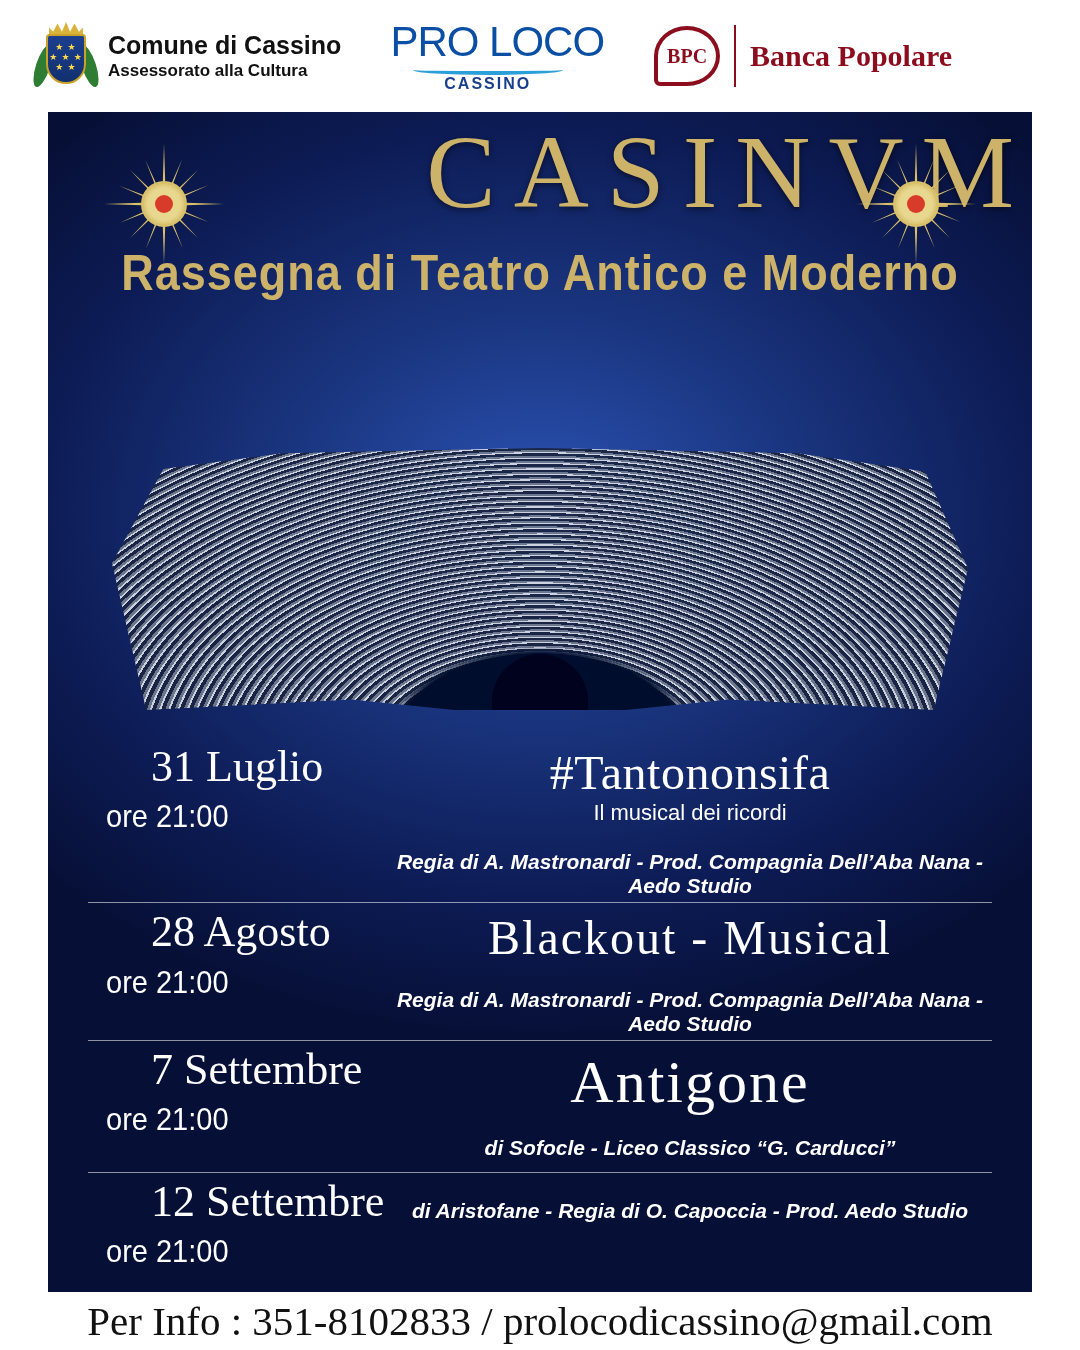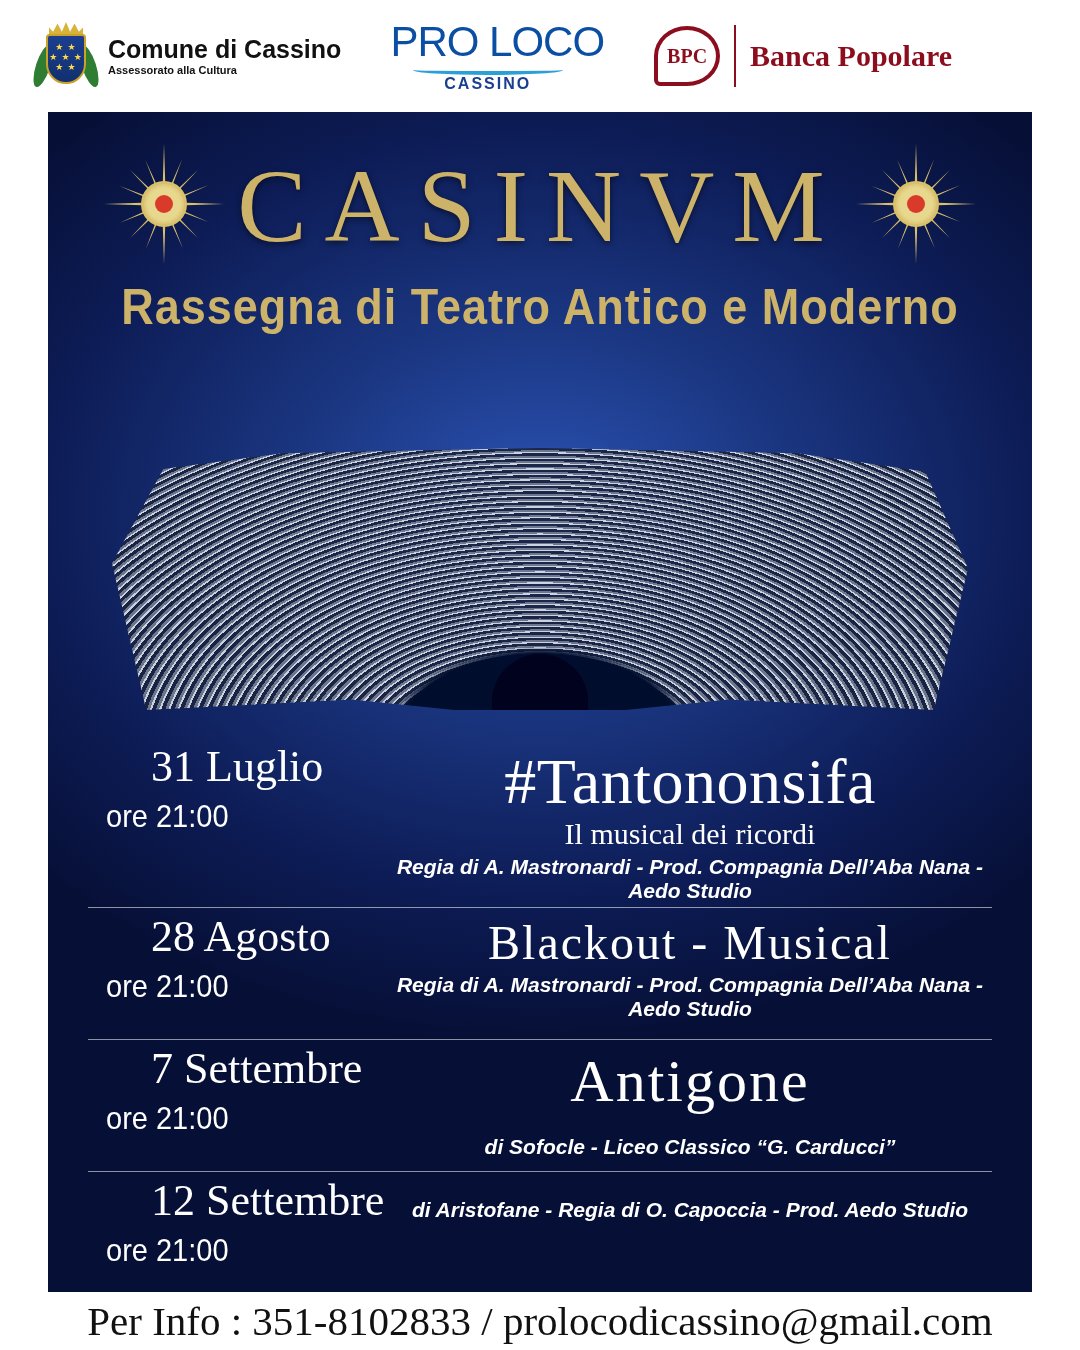--- a/index.html
+++ b/index.html
@@ -53,21 +53,21 @@
   .crest-leaf-l { left: -2px; transform: rotate(18deg); }
   .crest-leaf-r { right: -2px; transform: rotate(-18deg); }
 
   .comune-text { line-height: 1.18; }
   .comune-title {
     font-family: "Liberation Sans", sans-serif;
     font-weight: bold; font-size: 25px; color: #111;
   }
   .comune-sub {
     font-family: "Liberation Sans", sans-serif;
-    font-weight: bold; font-size: 11px; color: #111;
+    font-weight: bold; font-size: 17px; color: #111;
   }
 
   
   .proloco { margin-left: 30px; text-align: center; line-height: 1; }
   .proloco-main {
     font-family: "Liberation Sans", sans-serif;
     font-weight: normal; font-size: 42px; color: #0a4fa3;
     letter-spacing: -1px;
     margin-left: 19px;
   }
@@ -136,22 +136,21 @@
   }
   .star .pupil {
     position: absolute; left: 50%; top: 50%;
     width: 18px; height: 18px; margin: -9px 0 0 -9px;
     border-radius: 50%; background: #d93b2b;
   }
   .star-left  { left: 56px; top: 32px; }
   .star-right { right: 56px; top: 32px; }
 
   .poster-title {
-    text-align: center;
-    margin-top: 34px;
+    text-align: right;
     font-family: "Liberation Serif", serif;
     font-size: 104px;
     letter-spacing: 18px;
     color: #cdb36a;
     text-shadow: 0 2px 6px rgba(0,0,0,.55);
     font-weight: normal;
   }
   .poster-sub {
     text-align: center;
     margin-top: 16px;
@@ -218,30 +217,30 @@
     font-stretch: condensed; transform: scaleY(1.05);
     transform-origin: left top;
   }
   .show-title {
     font-family: "Liberation Serif", serif;
     color: #ffffff;
     font-size: 58px; line-height: 1.05;
     letter-spacing: .5px;
   }
   .show-sub {
-    font-family: Liberation Serif, serif;
-    color: #ffffff; font-size: 30px; margin-top: 2px;
+    font-family: Liberation Sans, sans-serif;
+    color: #ffffff; font-size: 22px; margin-top: 2px;
   }
   .credits {
     font-family: "Liberation Sans", sans-serif;
     color: #ffffff; font-size: 21px; font-style: italic;
-    font-weight: bold; margin-top: 4px;
+    font-weight: bold; margin-top: 24px;
     font-stretch: condensed;
   }
-  .r1 .show-title { font-size: 64px; }
+  .r1 .show-title { font-size: 48px; }
   .r2 .show-title { font-size: 48px; letter-spacing: 2px; }
   .r3 .show-title { font-size: 60px; letter-spacing: 2px; }
   .r3 .credits { margin-top: 22px; }
   .r4 .show-title { font-size: 60px; letter-spacing: 2px; }
   .r4 .credits { margin-top: 16px; }
 
   
   .footer {
     position: absolute; left: 0; right: 0; top: 1292px; height: 47px;
     text-align: center;

